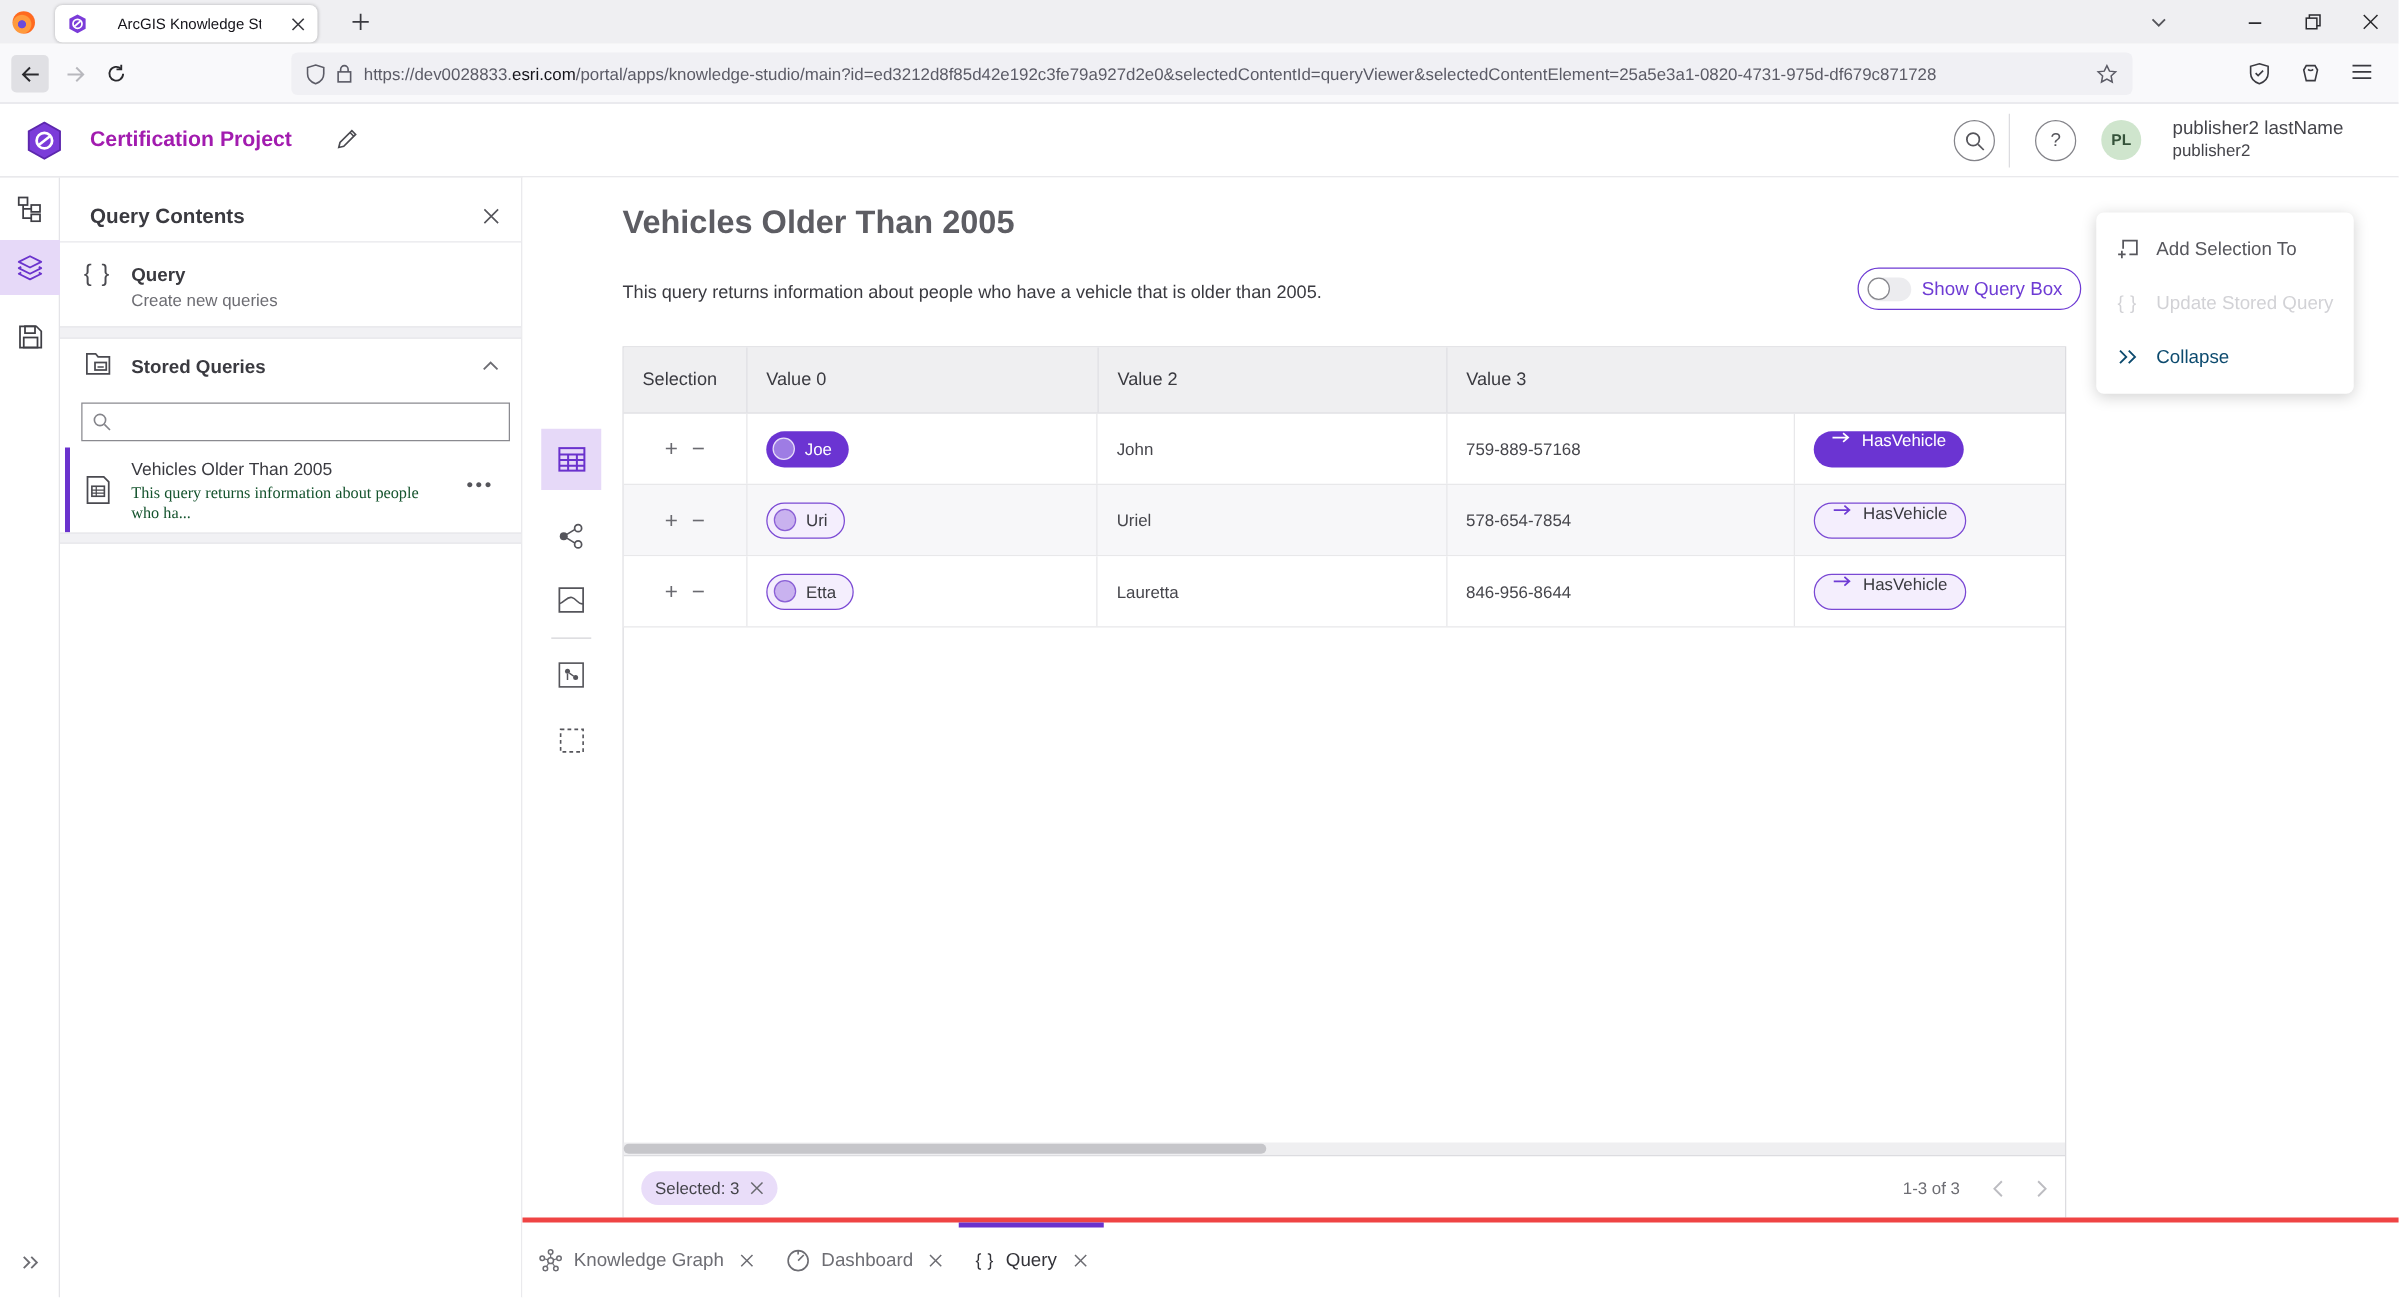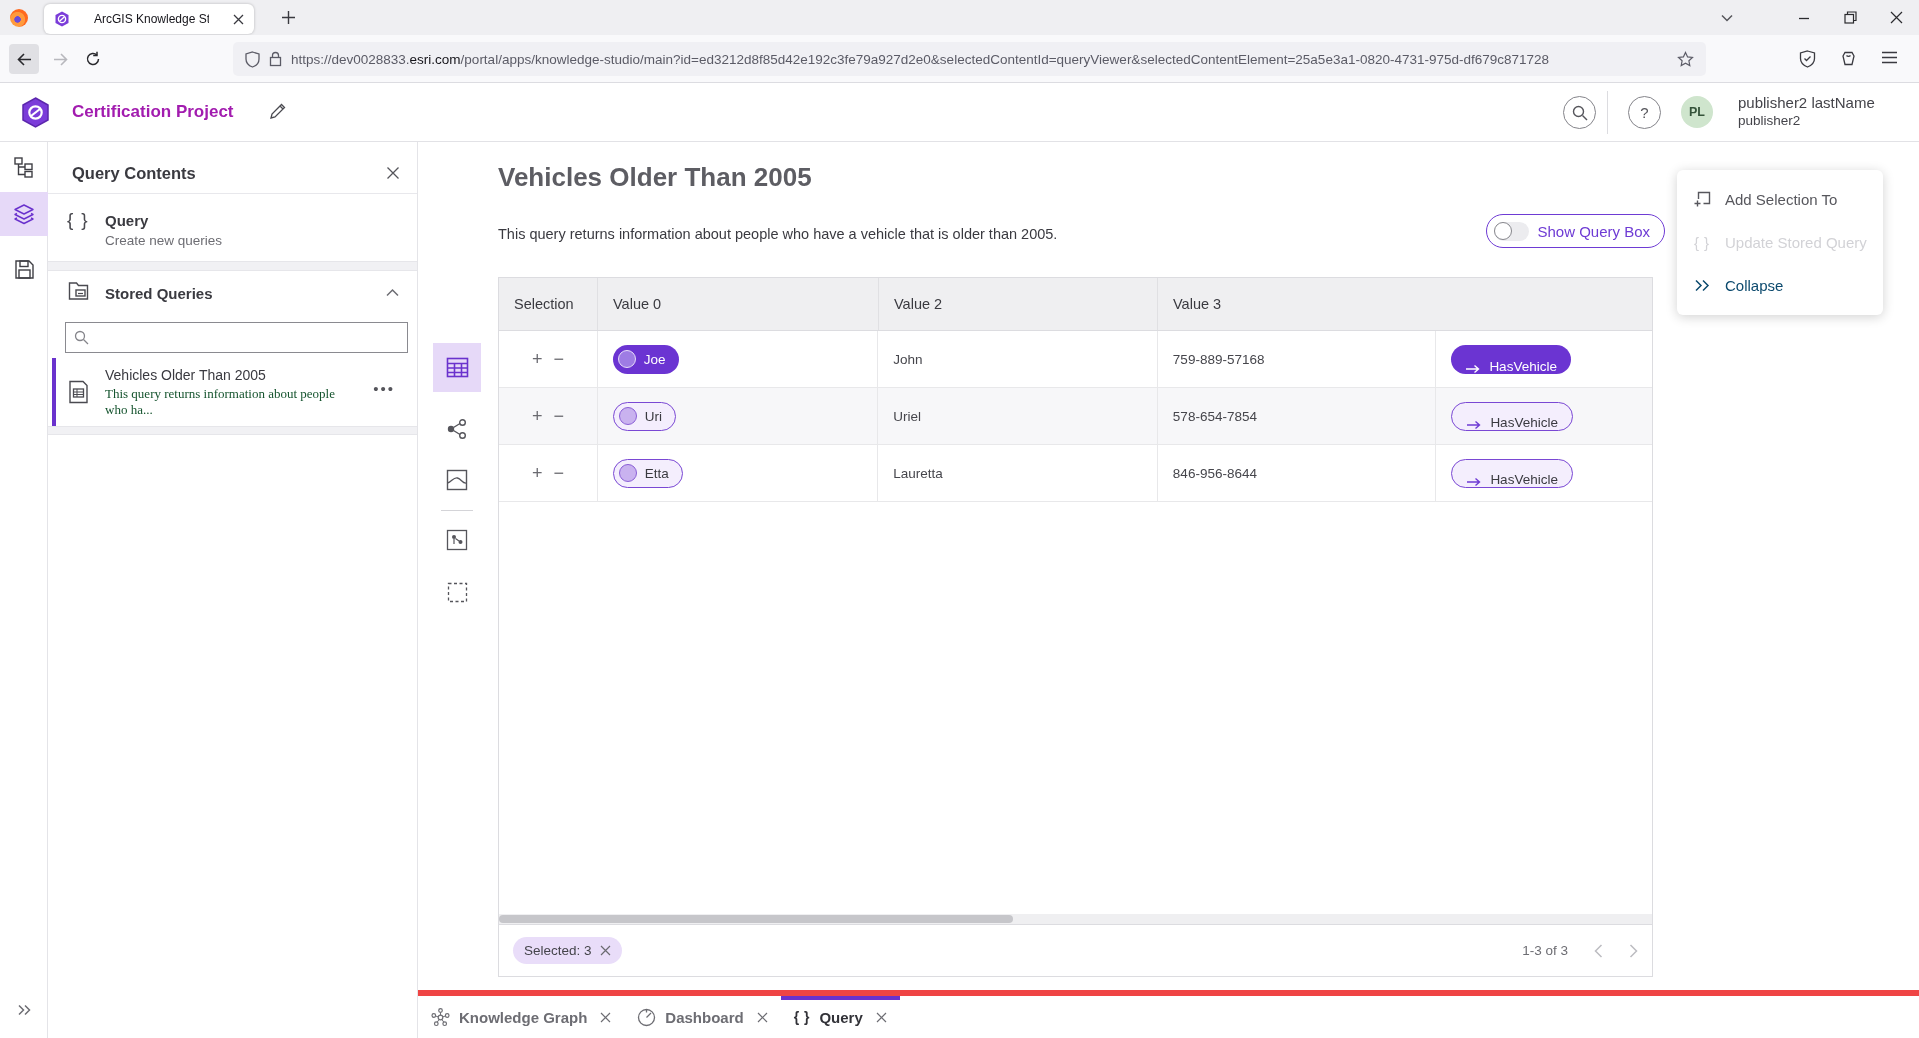--- a/index.html
+++ b/index.html
@@ -96,21 +96,21 @@
 .td:last-child { border-right:none; }
 .c1 { width:99px; } .c2 { width:281px; } .c3 { width:280px; } .c4 { width:279px; } .c5 { width:216px; }
 .td.c1 { padding-left:0; justify-content:center; gap:11px; }
 .pm { font-size:18px; color:#6a6a70; font-weight:400; line-height:1; }
 .node-pill { display:flex; align-items:center; height:29px; border-radius:15px; padding:0 13px 0 5px; gap:8px; font-size:13.5px; }
 .node-pill .dot { width:18px; height:18px; border-radius:50%; }
 .node-pill.solid { background:#6b34d2; color:#fff; }
 .node-pill.solid .dot { background:#9e7ce4; border:1.5px solid #e7ddf9; }
 .node-pill.lite { background:#f4eefd; border:1px solid #7a48d4; color:#3a3a40; }
 .node-pill.lite .dot { background:#c9b2ef; border:1.5px solid #8a5fd6; }
-.rel-pill { display:flex; align-items:flex-end; height:29px; border-radius:15px; padding:0 14px; gap:9px; font-size:13.5px; }
+.rel-pill { display:flex; align-items:flex-start; height:29px; border-radius:15px; padding:0 14px; gap:9px; font-size:13.5px; }
 .rel-pill.solid { background:#6b34d2; color:#fff; }
 .rel-pill.lite { background:#f4eefd; border:1px solid #7a48d4; color:#3a3a40; }
 .rel-pill.lite svg { color:#6e3bd4; }
 .tfill { flex:1; }
 .hscroll { height:10px; background:#efeff1; position:relative; }
 .hthumb { position:absolute; left:0; top:1px; height:8px; width:514px; background:#c6c6ca; border-radius:4px; }
 .tfoot { height:52px; border-top:1px solid #dcdce0; background:#fff; display:flex; align-items:center; padding:0 14px; }
 .selchip { display:flex; align-items:center; gap:8px; height:27px; background:#e9ddf9; border-radius:14px; padding:0 11px; font-size:13.5px; color:#44444a; }
 .selchip .x { color:#6a6a70; }
 .range { margin-left:auto; font-size:13.5px; color:#6d6d73; }
@@ -119,21 +119,21 @@
 
 .menu { position:absolute; right:36px; top:28px; width:206px; background:#fff; border-radius:6px;
   box-shadow:0 2px 12px rgba(0,0,0,.18); padding:8px 0; }
 .mitem { height:43px; display:flex; align-items:center; padding:0 15px; gap:13px; font-size:15px; color:#57575d; }
 .mitem.dis { color:#d2d2d6; }
 .mitem.gray { color:#0c4a6e; }
 .mitem .micon { width:20px; display:flex; justify-content:center; }
 .mitem .brace { font-size:15px; letter-spacing:1px; }
 
 
-.tabbar { position:absolute; left:0; bottom:0; width:100%; height:48px; border-top:6px solid #ef4444; background:#fff; display:flex;font-weight:bold; }
+.tabbar { position:absolute; left:0; bottom:0; width:100%; height:64px; border-top:4px solid #ef4444; background:#fff; display:flex; }
 .btab { position:relative; display:flex; align-items:center; gap:9px; padding:0 13px; font-size:15px; color:#6d6d73; }
 .btab .bx { color:#6d6d73; margin-left:4px; }
 .btab.active { color:#323238; }
 .btab.active::before { content:""; position:absolute; left:0; top:0; width:100%; height:4px; background:#6a32cd; }
 .btab .brace { font-size:14px; letter-spacing:1px; }
 </style>
 </head>
 <body>
 
 <div class="tabstrip">

